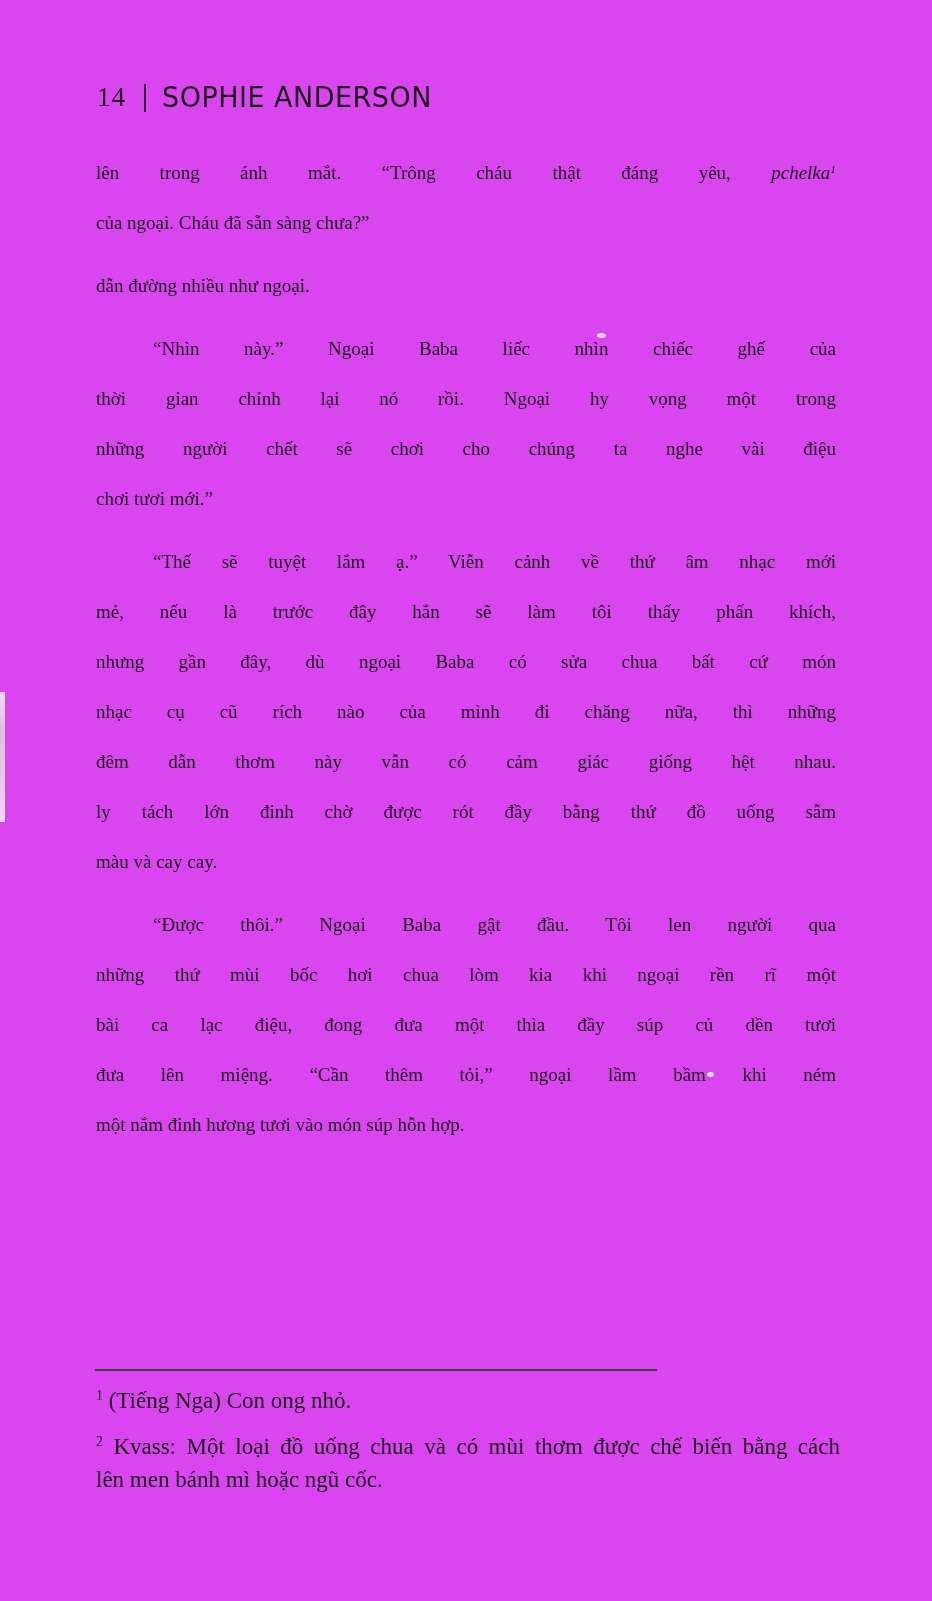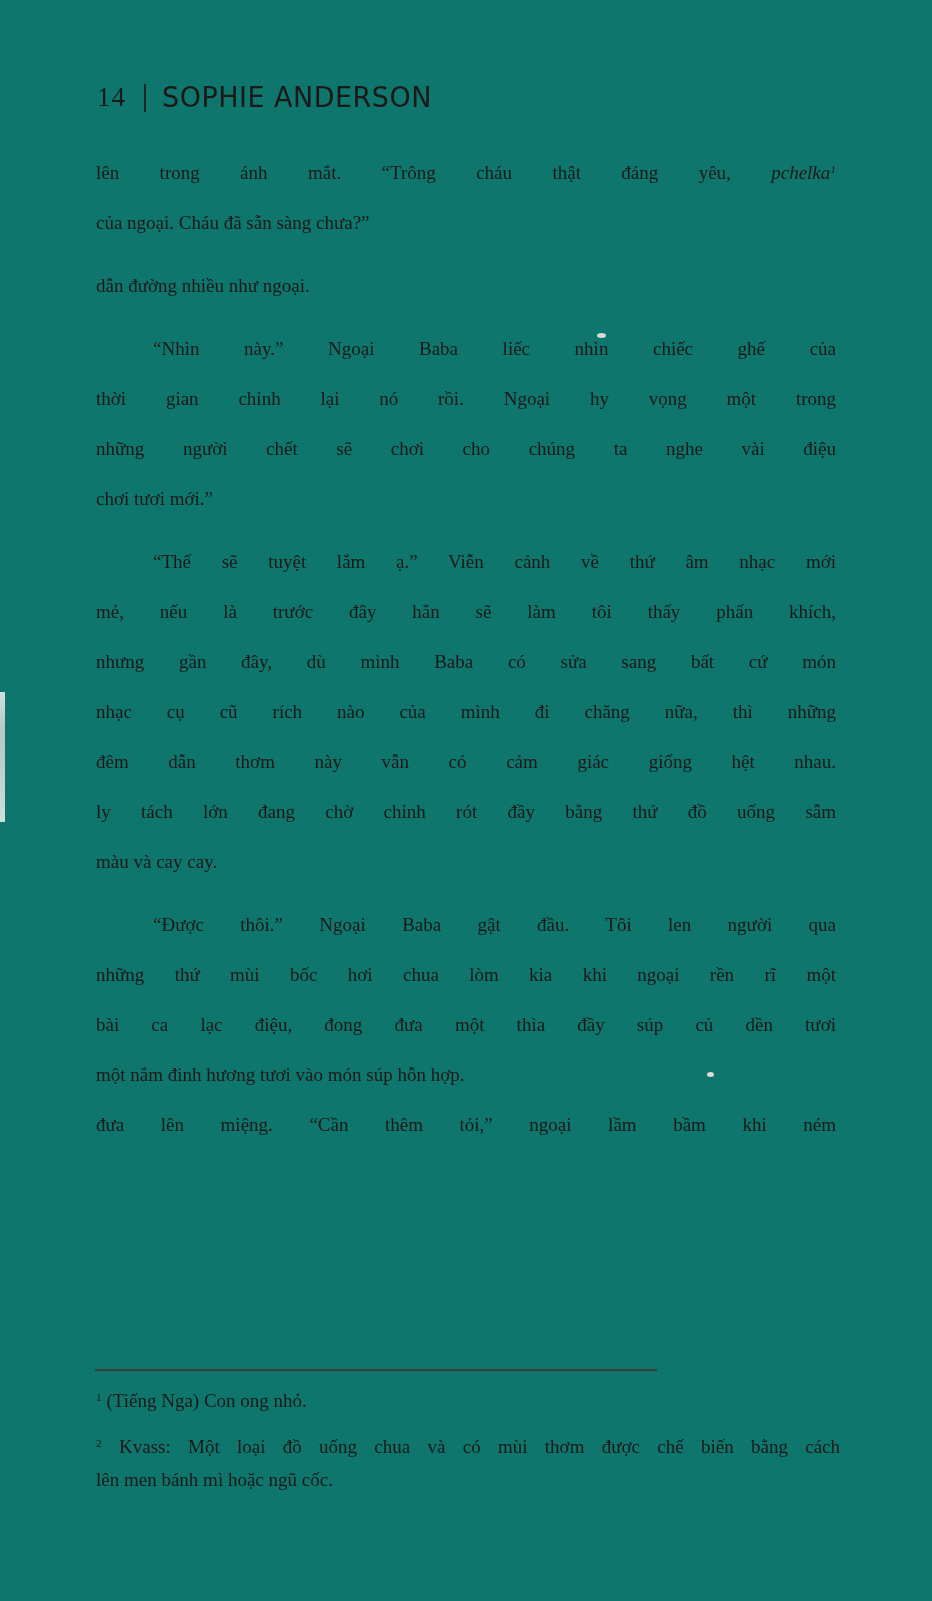--- a/index.html
+++ b/index.html
@@ -1,18 +1,18 @@
 <!DOCTYPE html>
 <html><head>
 <meta charset="utf-8">
 <style>
   html,body{margin:0;padding:0;background:#e8e8e8;}
   .page{
     position:relative;width:932px;height:1601px;margin:0 auto;
-    background:#0f766e;color:#1b1918;overflow:hidden;
+    background:#d946ef;color:#1b1918;overflow:hidden;
     font-family:"Liberation Serif",serif;
   }
   
   .header{position:absolute;top:82px;left:97px;display:flex;align-items:center;}
   .pagenum{font-size:27px;letter-spacing:1px;}
   .hsep{display:inline-block;width:2px;height:28px;background:#222;margin:0 16px 0 18px;}
   .author{
     font-family:"DejaVu Sans",sans-serif;font-size:27px;font-weight:500;
     letter-spacing:.5px;transform:scaleY(1.04);transform-origin:left center;
   }
@@ -22,21 +22,21 @@
   .para:last-child{margin-bottom:0;}
   .bline{font-size:19px;line-height:50px;height:50px;overflow:visible;}
   .just{text-align:justify;text-align-last:justify;}
   .indent{text-indent:57px;}
   i{font-style:italic;}
   sup{font-size:60%;line-height:0;position:relative;vertical-align:baseline;top:-0.55em;}
   sup.it{font-style:italic;}
   
   .fnrule{position:absolute;left:95px;top:1369px;width:562px;height:0;border-top:2px solid #3c3c3a;}
   .footnotes{position:absolute;left:96px;top:1384px;width:744px;}
-  .fline{font-size:19px;line-height:33px;}
+  .fline{font-size:23px;line-height:33px;}
   
   .edge-mark{position:absolute;left:0;top:692px;width:5px;height:130px;
     background:linear-gradient(#fcfcfa,#dededa 30%,#e7e7e3 60%,#fcfcfa);opacity:.8;}
   .speck1{position:absolute;left:597px;top:333px;width:9px;height:5px;background:#d8d8d4;border-radius:50%;}
   .speck2{position:absolute;left:707px;top:1072px;width:7px;height:5px;background:#dcdcd8;border-radius:50%;}
 </style>
 </head>
 <body>
 
 <div class="page">
@@ -57,32 +57,32 @@
       </div>
       <div class="para">
         <div class="bline just indent"><span>“Nhìn này.” Ngoại Baba liếc nhìn chiếc ghế của</span></div>
         <div class="bline just"><span>thời gian chỉnh lại nó rồi. Ngoại hy vọng một trong</span></div>
         <div class="bline just"><span>những người chết sẽ chơi cho chúng ta nghe vài điệu</span></div>
         <div class="bline"><span>chơi tươi mới.”</span></div>
       </div>
       <div class="para">
         <div class="bline just indent"><span>“Thế sẽ tuyệt lắm ạ.” Viễn cảnh về thứ âm nhạc mới</span></div>
         <div class="bline just"><span>mẻ, nếu là trước đây hẳn sẽ làm tôi thấy phấn khích,</span></div>
-        <div class="bline just"><span>nhưng gần đây, dù mình Baba có sửa sang bất cứ món</span></div>
+        <div class="bline just"><span>nhưng gần đây, dù ngoại Baba có sửa chua bất cứ món</span></div>
         <div class="bline just"><span>nhạc cụ cũ rích nào của mình đi chăng nữa, thì những</span></div>
         <div class="bline just"><span>đêm dẫn thơm này vẫn có cảm giác giống hệt nhau.</span></div>
-        <div class="bline just"><span>ly tách lớn đang chờ chỉnh rót đầy bằng thứ đồ uống sẫm</span></div>
+        <div class="bline just"><span>ly tách lớn đinh chờ được rót đầy bằng thứ đồ uống sẫm</span></div>
         <div class="bline"><span>màu và cay cay.</span></div>
       </div>
       <div class="para">
         <div class="bline just indent"><span>“Được thôi.” Ngoại Baba gật đầu. Tôi len người qua</span></div>
         <div class="bline just"><span>những thứ mùi bốc hơi chua lòm kia khi ngoại rền rĩ một</span></div>
         <div class="bline just"><span>bài ca lạc điệu, đong đưa một thìa đầy súp củ dền tươi</span></div>
+        <div class="bline just"><span>đưa lên miệng. “Cần thêm tỏi,” ngoại lầm bầm khi ném</span></div>
         <div class="bline"><span>một nắm đinh hương tươi vào món súp hỗn hợp.</span></div>
-        <div class="bline just"><span>đưa lên miệng. “Cần thêm tỏi,” ngoại lầm bầm khi ném</span></div>
       </div>
     </div>
 
   <div class="fnrule"></div>
 
   <div class="footnotes">
       <div class="para">
         <div class="fline"><sup>1</sup><span> (Tiếng Nga) Con ong nhỏ.</span></div>
       </div>
       <div class="para">

